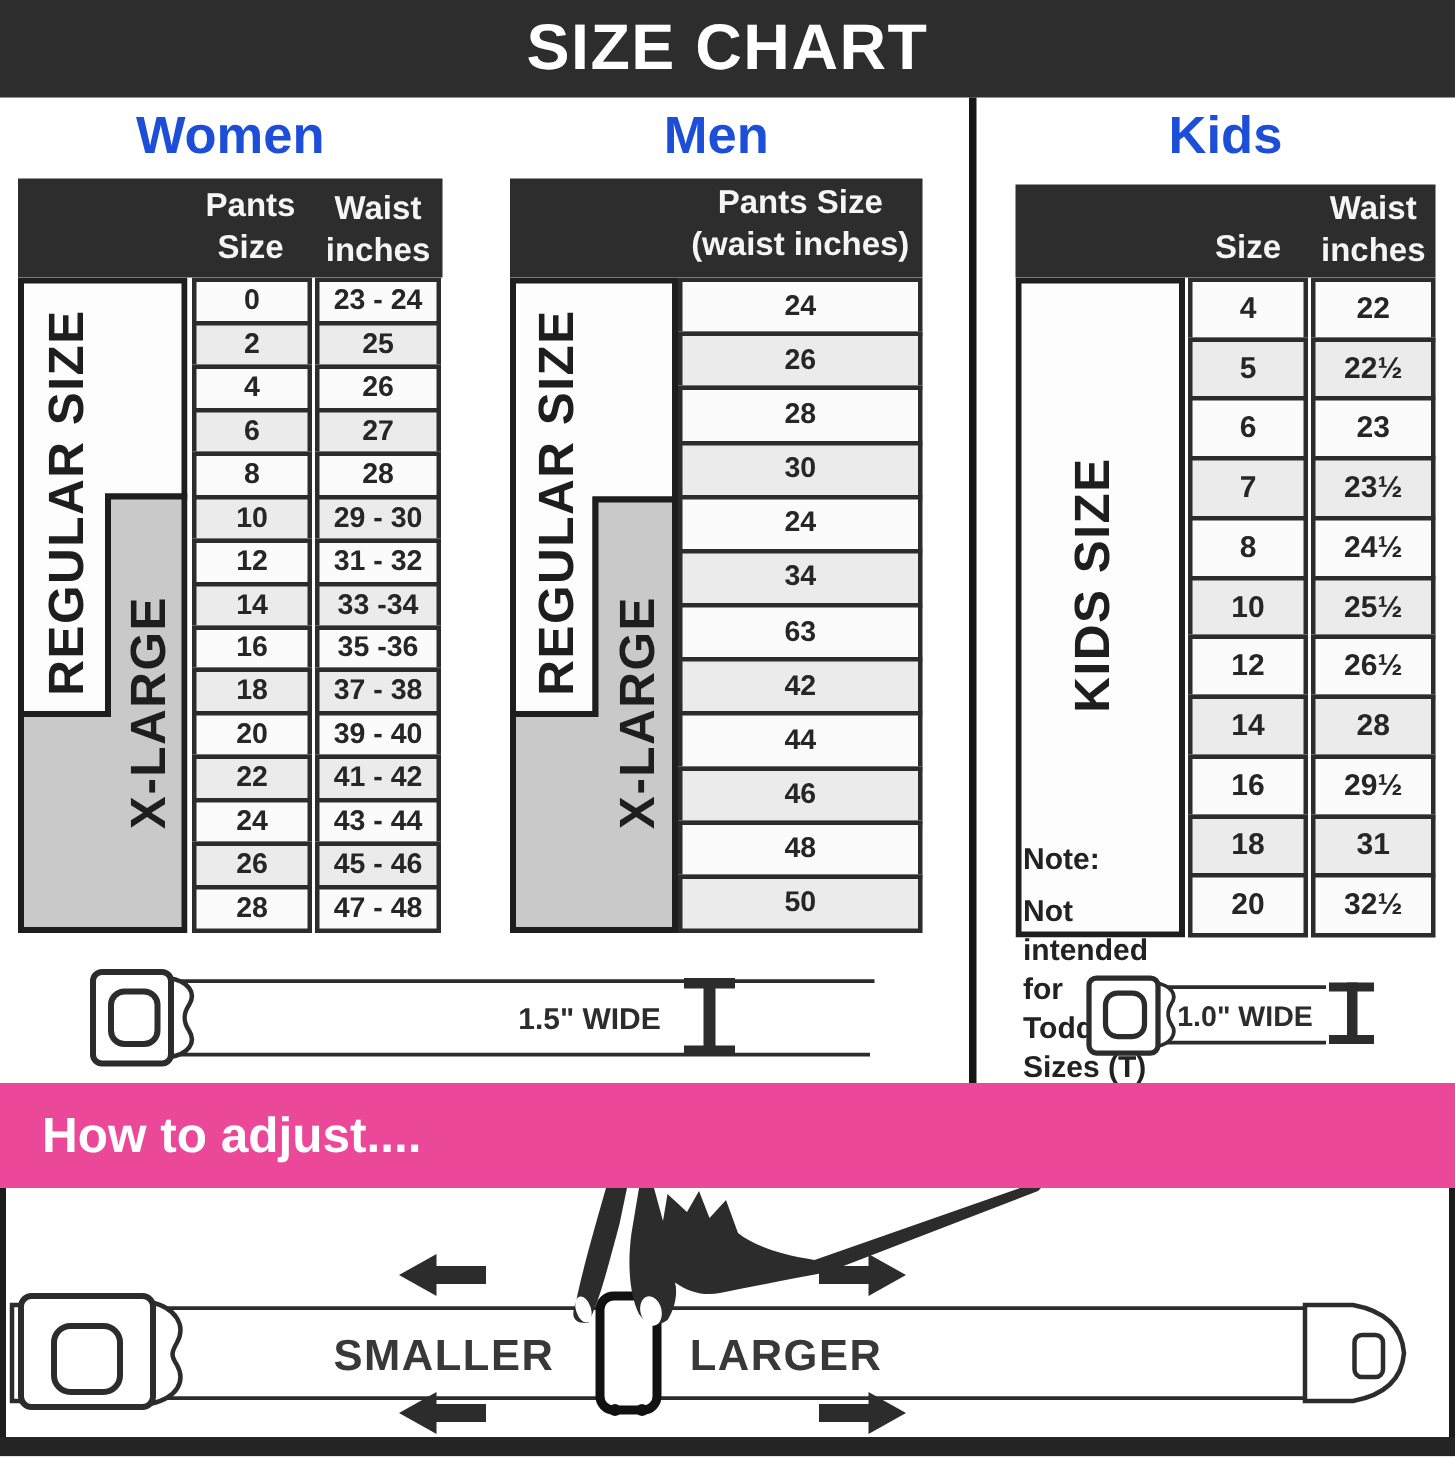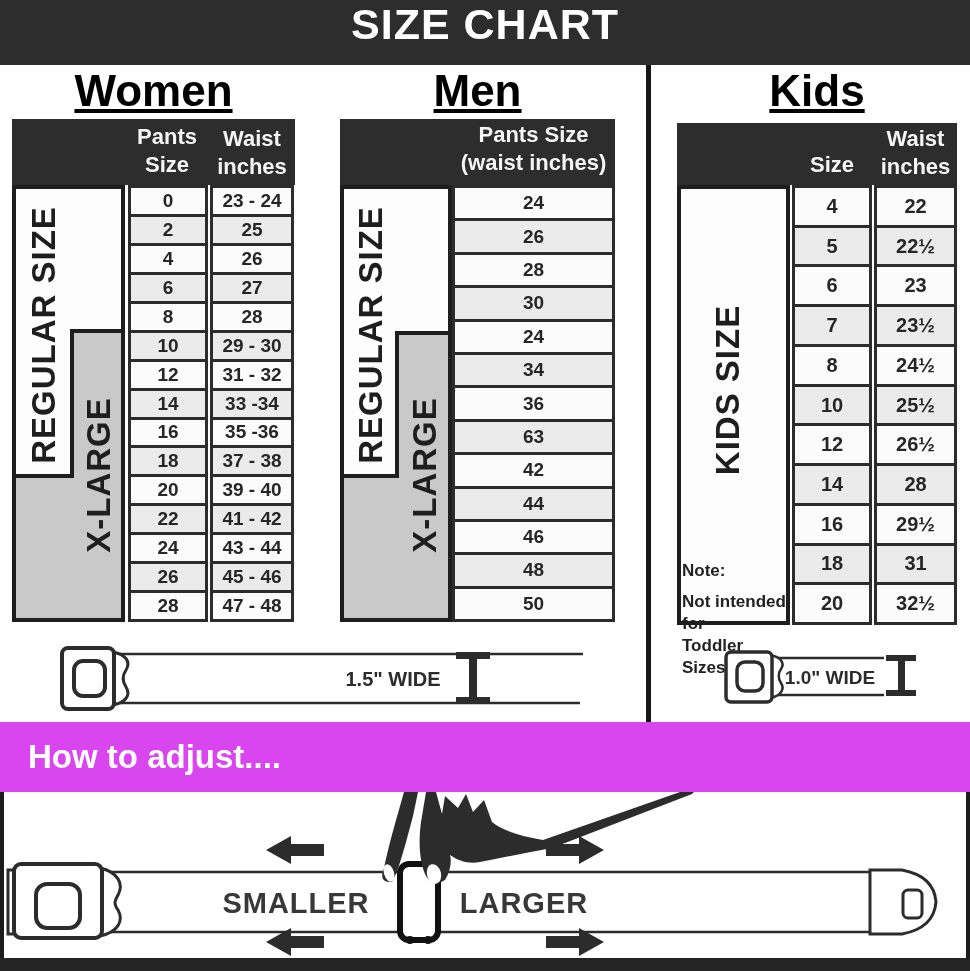--- a/index.html
+++ b/index.html
@@ -2,45 +2,45 @@
 <html><head>
 <meta charset="utf-8">
 <style>
   html,body{margin:0;padding:0;background:#fff;}
   #page{
     position:relative;width:970px;height:971px;overflow:hidden;background:#fff;
     font-family:"Liberation Sans","DejaVu Sans",sans-serif;color:#2c2c2c;
   }
   .abs{position:absolute;}
   
-  .banner{left:0;top:0;width:970px;height:65px;background:#2d2d2d;display:flex;align-items:flex-start;justify-content:center;}
+  .banner{left:0;top:0;width:970px;height:65px;background:#2d2d2d;display:flex;align-items:center;justify-content:center;}
   .banner-title{color:#fff;font-size:43px;font-weight:bold;letter-spacing:1px;}
   
   .sec-heading{top:68px;height:46px;display:flex;align-items:center;justify-content:center;
-    color:#000000;font-size:44px;font-weight:bold;text-decoration:underline;}
+    color:#1d4ed8;font-size:35px;font-weight:bold;}
   
   .tbl-header{background:#2d2d2d;color:#f5f5f5;}
   .hdr-label{position:absolute;text-align:center;font-size:22px;font-weight:bold;line-height:1.25;}
   
   .col{display:flex;flex-direction:column;}
   .cell{flex:1;display:flex;align-items:center;justify-content:center;
     border:3px solid #2c2c2c;margin-top:-3px;background:#fbfbfb;
     font-weight:bold;font-size:19px;color:#262626;}
   .cell:first-child{margin-top:0;}
   .col .cell:nth-child(even){background:#ebebeb;}
   .kids-col .cell{font-size:20px;}
   
   .divider{left:646px;top:65px;width:5px;height:657px;background:#161616;}
   
-  .adjust-band{left:0;top:722px;width:970px;height:70px;background:#d946ef;display:flex;align-items:center;}
+  .adjust-band{left:0;top:722px;width:970px;height:70px;background:#ec4899;display:flex;align-items:center;}
   .adjust-title{color:#fff;font-size:33px;font-weight:bold;padding-left:28px;}
   .bottom-bar{left:0;top:958px;width:970px;height:13px;background:#242424;}
   .edge{width:4px;top:792px;height:166px;background:#1c1c1c;}
   
-  .kids-note{left:682px;top:560px;width:106px;font-size:17px;font-weight:bold;line-height:1.3;color:#222;}
+  .kids-note{left:682px;top:560px;width:106px;font-size:20px;font-weight:bold;line-height:1.3;color:#222;}
   .kids-note .n1{margin-bottom:9px;}
   svg text{font-family:"Liberation Sans","DejaVu Sans",sans-serif;}
   .vlabel{font-size:33px;font-weight:bold;fill:#1e1e1e;letter-spacing:1px;}
   .belt-label{font-size:20px;font-weight:bold;fill:#2c2c2c;}
   .adjust-word{font-size:29px;font-weight:bold;fill:#383838;letter-spacing:1px;}
 </style>
 </head>
 <body>
 
 <div id="page">
@@ -119,21 +119,20 @@
     <text class="vlabel" text-anchor="middle" transform="rotate(-90 84 290)" x="84" y="302">X-LARGE</text>
   </svg>
 
   <div class="abs col" style="left:452px;top:185px;width:163px;height:437px;">
       <div class="cell">24</div>
       <div class="cell">26</div>
       <div class="cell">28</div>
       <div class="cell">30</div>
       <div class="cell">24</div>
       <div class="cell">34</div>
-      <div class="cell">36</div>
       <div class="cell">63</div>
       <div class="cell">42</div>
       <div class="cell">44</div>
       <div class="cell">46</div>
       <div class="cell">48</div>
       <div class="cell">50</div>
     </div>
 
   <div class="abs tbl-header" style="left:677px;top:123px;width:280px;height:62px;">
     <div class="hdr-label" style="left:115px;width:80px;bottom:7px;">Size</div>

